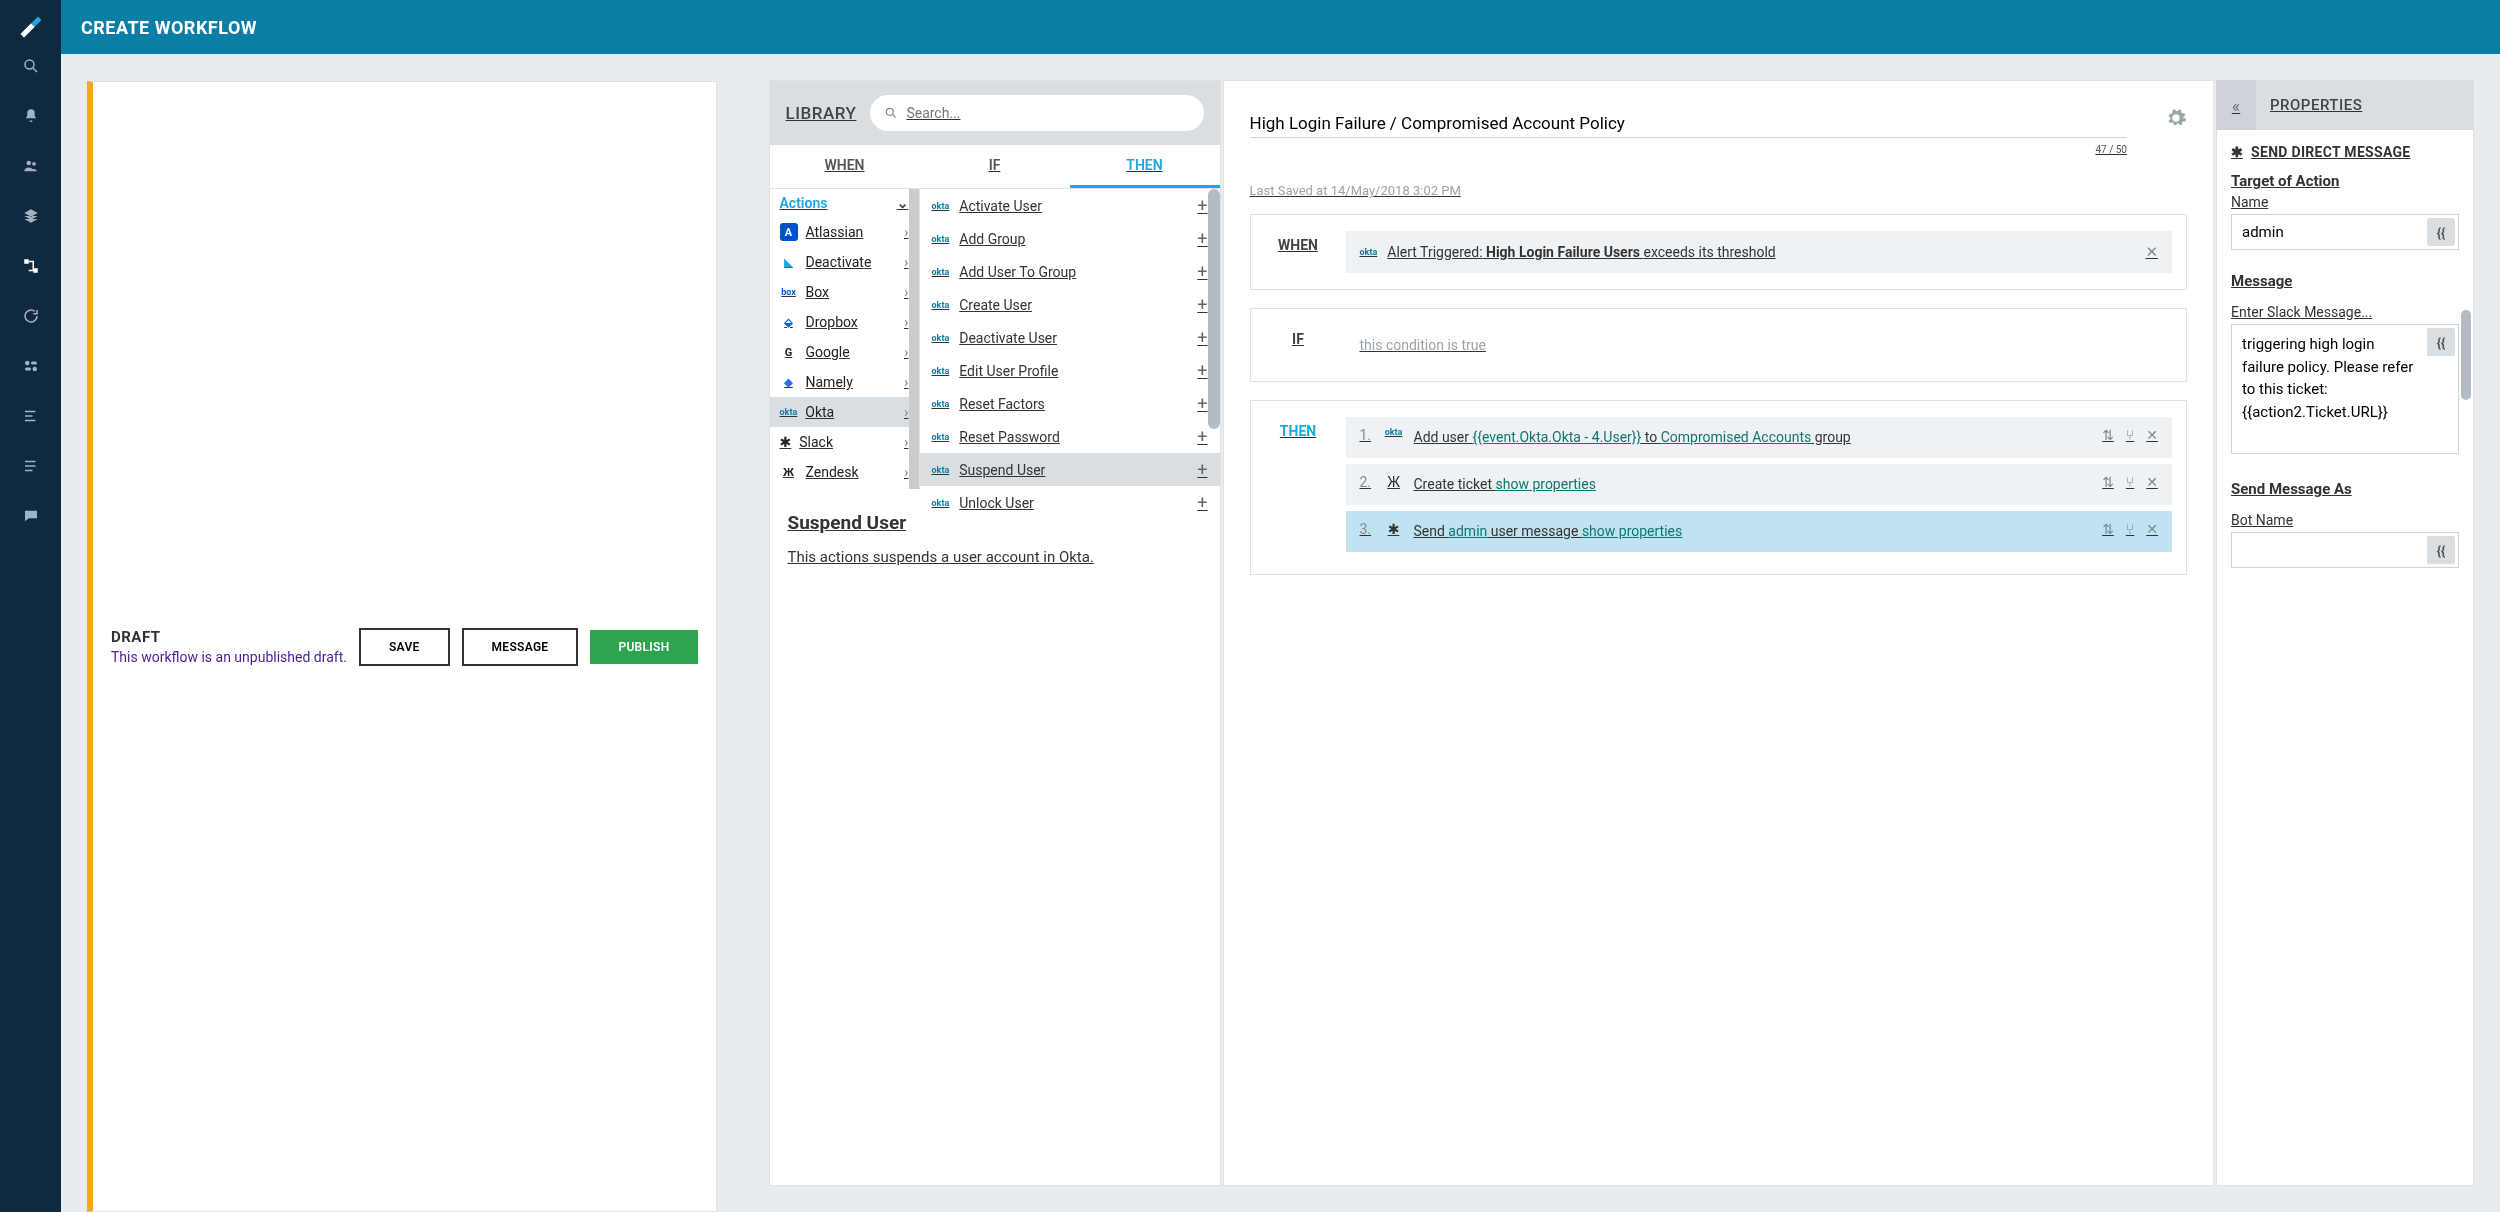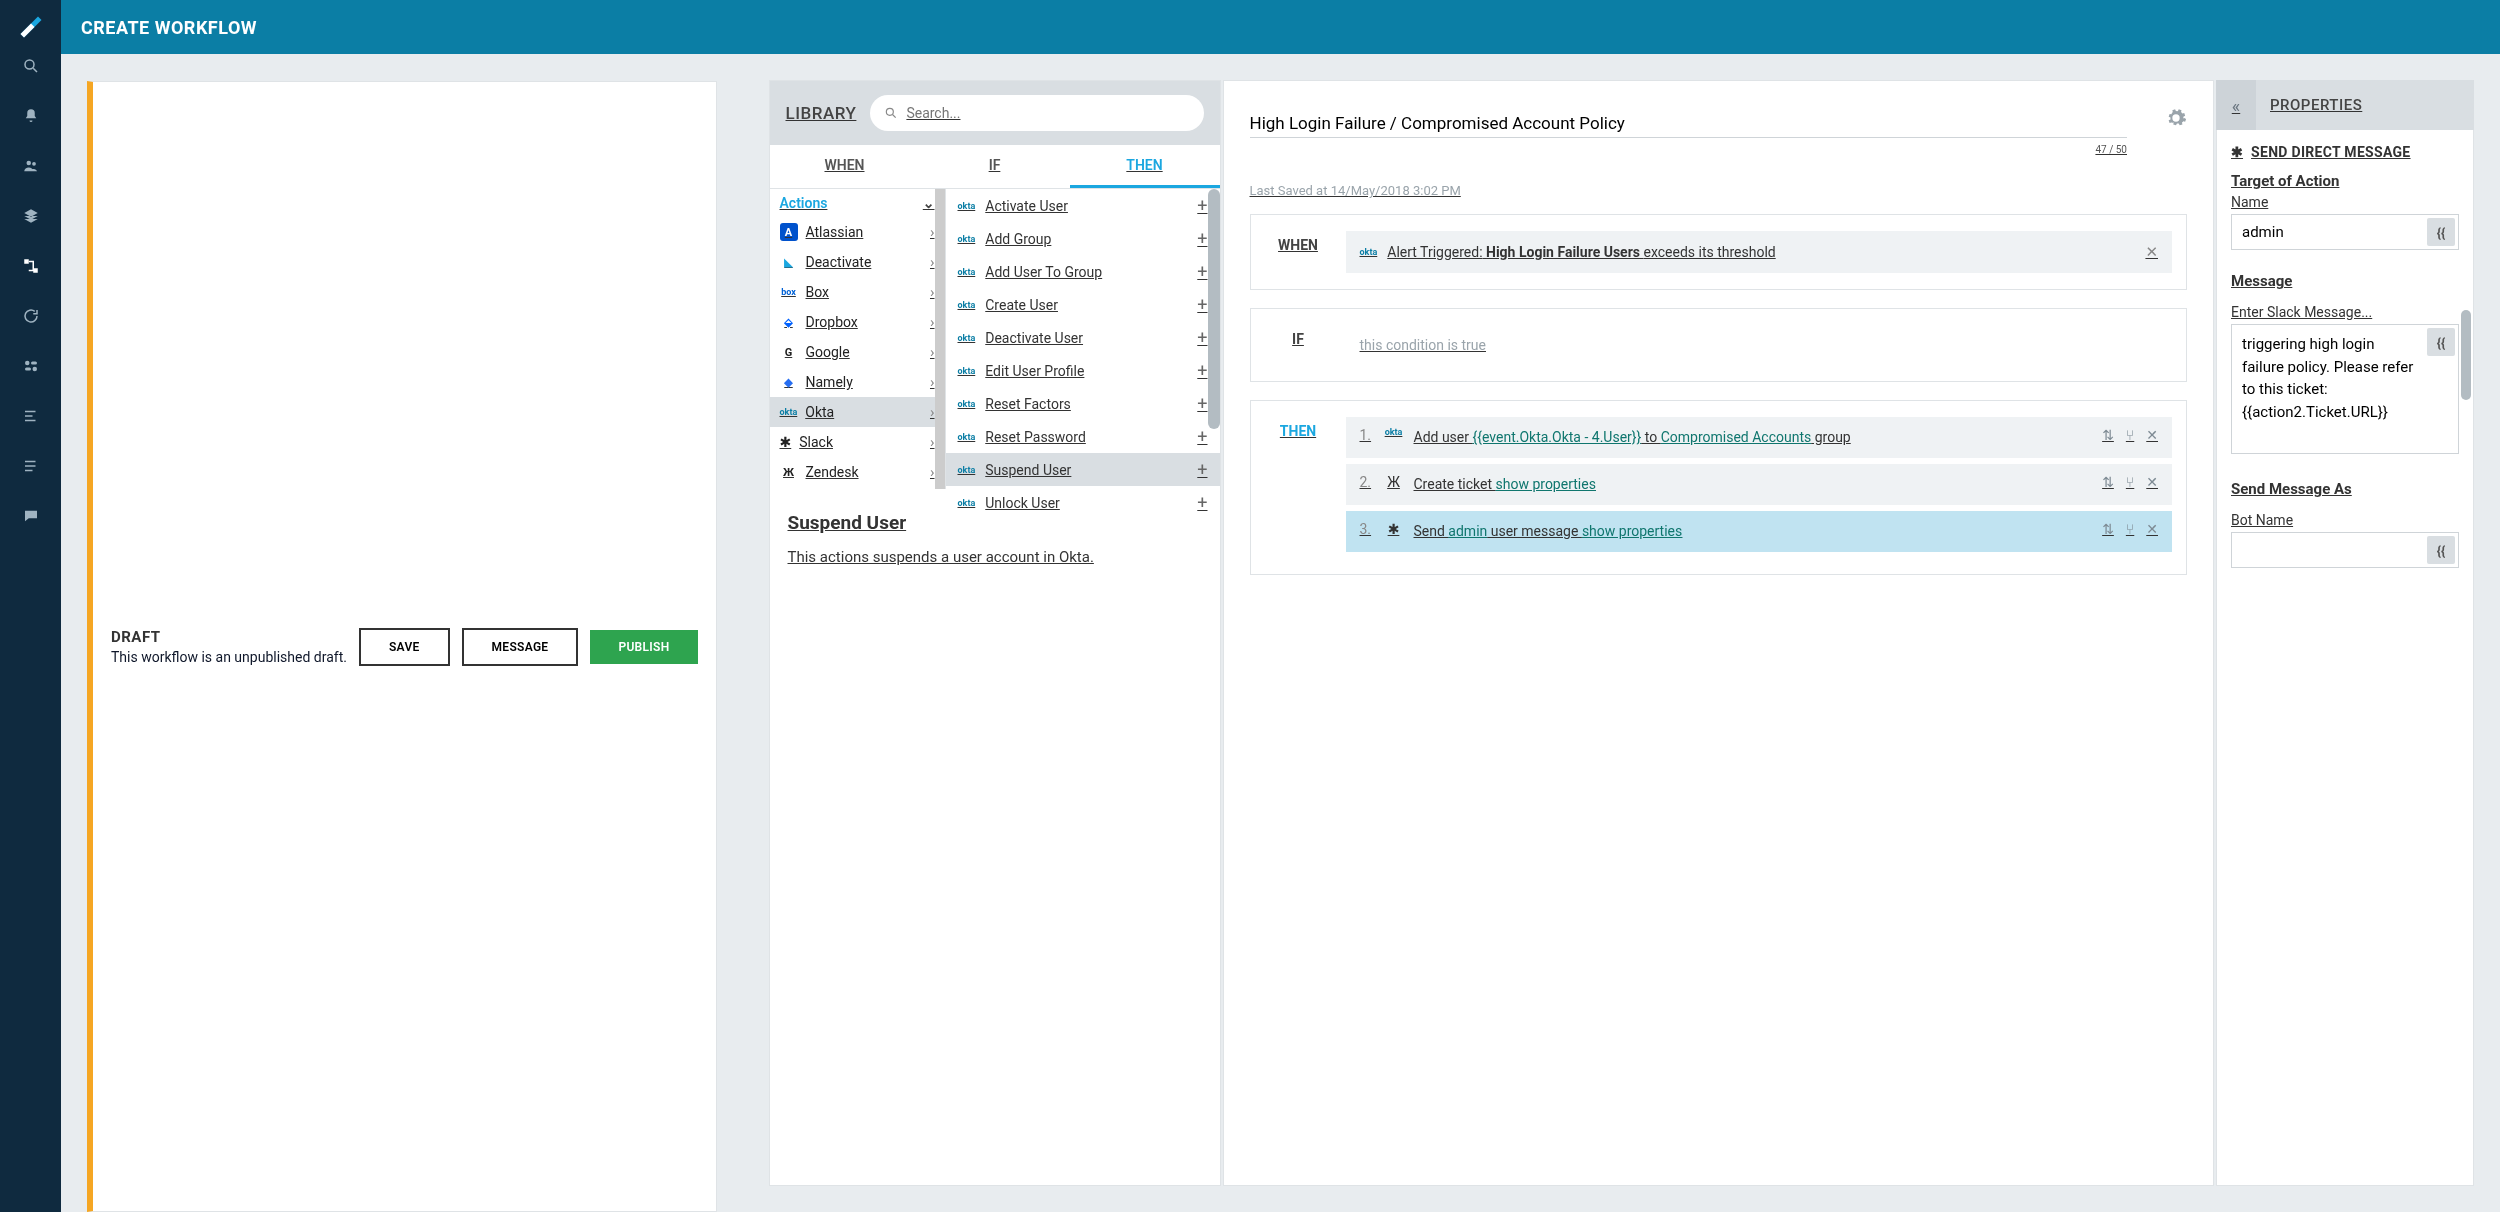--- a/index.html
+++ b/index.html
@@ -18,38 +18,38 @@
 .topbar { position:absolute; left:61px; right:0; top:0; height:54px; background:#0b7ea5; color:#fff; display:flex; align-items:center; padding:0 20px; font-weight:700; letter-spacing:.5px; }
 .topbar span { font-size:18px; }
 
 
 .main { flex:1; padding-top:54px; display:flex; flex-direction:row; overflow:hidden; }
 
 
 .banner { margin:27px 26px 0; background:#fff; border:1px solid #dfe3e6; border-left:6px solid #f5a623; padding:12px 18px; display:flex; align-items:center; }
 .banner-left { flex:1; }
 .banner-left .t { font-weight:700; font-size:15px; letter-spacing:.5px; }
-.banner-left .s { font-size:14px; color:#0f172a; margin-top:3px; }
+.banner-left .s { font-size:14px; color:#4c1d95; margin-top:3px; }
 .banner .btn { margin-left:12px; padding:10px 28px; font-weight:600; font-size:12px; border:2px solid #333; background:#fff; cursor:pointer; letter-spacing:.3px; }
 .btn.pub { border:none; background:#2ea44f; color:#fff; }
 
 
 .work { flex:1; display:flex; gap:2px; padding:26px; overflow:hidden;text-decoration:underline; }
 
 
 .lib { width:452px; background:#fff; border:1px solid #dfe3e6; display:flex; flex-direction:column; }
 .lib-hdr { background:#d9dee2; padding:14px 16px; display:flex; align-items:center; gap:14px; }
 .lib-hdr .ttl { font-weight:500; font-size:17px; color:#444; letter-spacing:.5px; }
 .lib-hdr .srch { flex:1; background:#fff; border-radius:20px; height:36px; display:flex; align-items:center; padding:0 14px; gap:8px; color:#888; }
 .lib-hdr .srch input { border:none; outline:none; flex:1; font-size:14px; }
 .lib-tabs { display:flex; border-bottom:1px solid #dfe3e6; }
 .lib-tabs .tab { flex:1; text-align:center; padding:12px 0; font-weight:600; font-size:14px; color:#555; cursor:pointer; }
 .lib-tabs .tab.active { color:#1ba7e0; border-bottom:3px solid #1ba7e0; }
 .lib-cols { display:flex; height:300px; }
-.col-a { width:176px; border-right:1px solid #dfe3e6; position:relative; }
+.col-a { width:150px; border-right:1px solid #dfe3e6; position:relative; }
 .col-a .scroll-ind { position:absolute; right:0; top:0; width:10px; height:100%; background:#ccc; }
 .col-a .row { display:flex; align-items:center; padding:6px 10px; font-size:14px; gap:8px; cursor:pointer; color:#222; }
 .col-a .row .cv { margin-left:auto; color:#888; }
 .col-a .row.hd { color:#1ba7e0; font-weight:600; }
 .col-a .row.hd .cv{ color:#444;}
 .col-a .row.sel { background:#d9dee2; }
 .prov-ic { width:18px; height:18px; display:inline-flex; align-items:center; justify-content:center; font-size:11px; font-weight:700; border-radius:3px; }
 .col-b { flex:1; position:relative; }
 .col-b .scroll-ind { position:absolute; right:0; top:0; width:12px; height:80%; background:#b3bcc2; border-radius:6px; }
 .col-b .row { display:flex; align-items:center; padding:6px 12px; font-size:14px; gap:10px; cursor:pointer; }

